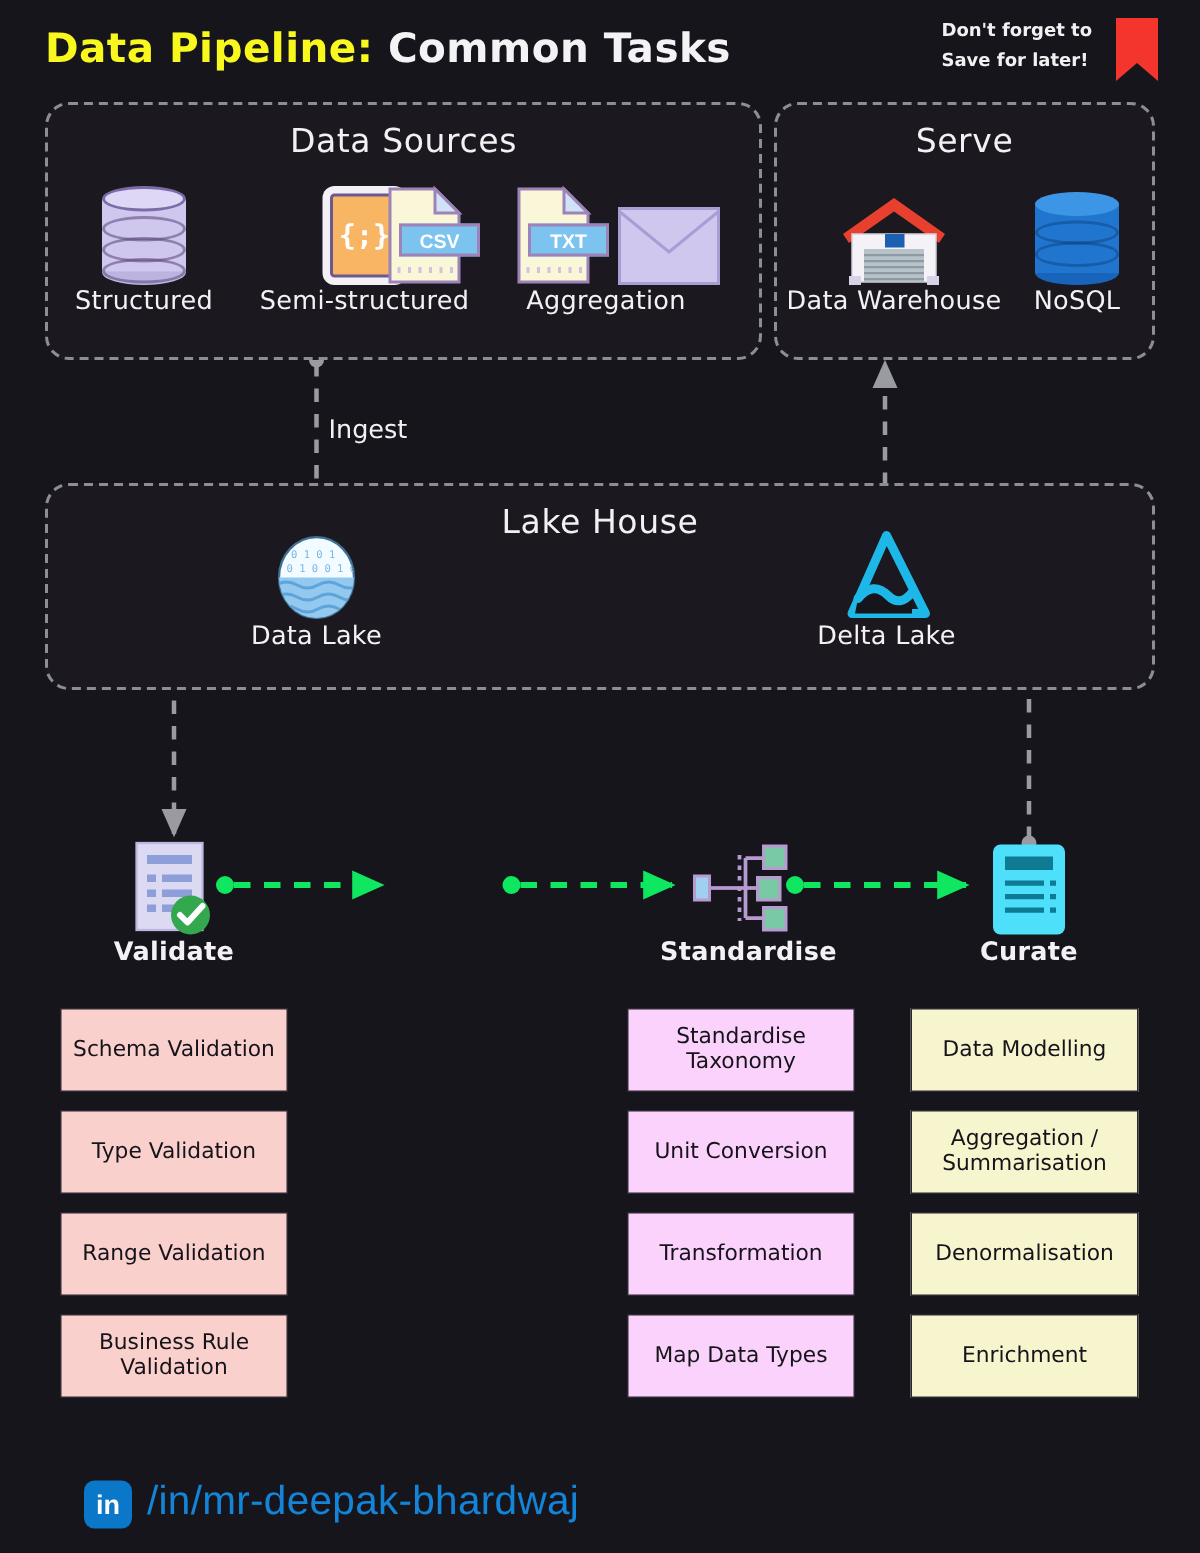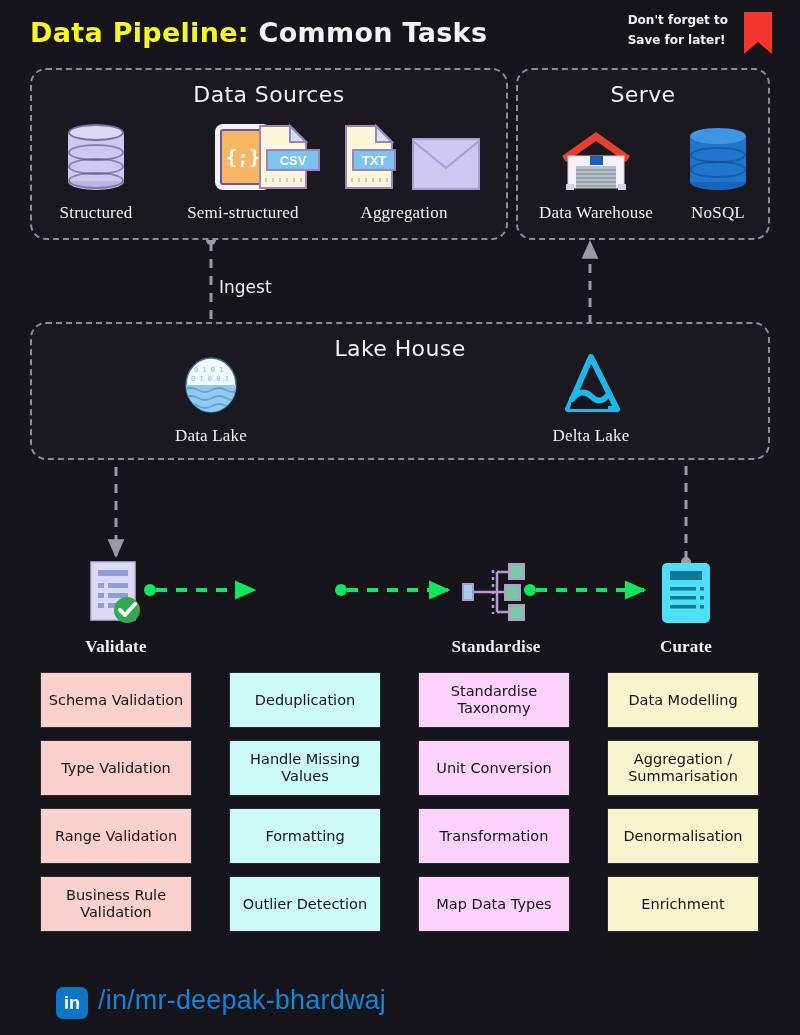--- a/index.html
+++ b/index.html
@@ -40,21 +40,21 @@
   .panel-title {
     position: absolute; top: 12px; left: 0; width: 100%;
     text-align: center; color: #f2f0f3;
     font-size: 22px; letter-spacing: .4px;
   }
 
   
   .node { position: absolute; text-align: center; }
   .node-label {
     color: #f3f1f4; font-size: 16px; white-space: nowrap;
-    margin-top: 13px; letter-spacing: .2px; font-family: Liberation Serif, serif;
+    margin-top: 1px; letter-spacing: .2px;
   }
   .node-label.big { font-size: 17px; }
   .icon-wrap { display: flex; align-items: flex-end; justify-content: center; }
 
   
   .cyl { position: relative; }
   .cyl .top {
     position: absolute; left: 0; top: 0; width: 100%; height: 26%;
     border-radius: 50%;
   }
@@ -217,21 +217,21 @@
           <path d="M36,2 l16,16 h-16 z" fill="#cfe2f7" stroke="#9d84b8" stroke-width="2"></path>
           <g stroke="#cfc4e0" stroke-width="2">
             <line x1="12" y1="54" x2="12" y2="58"></line>
               <line x1="19" y1="54" x2="19" y2="58"></line>
             <line x1="26" y1="54" x2="26" y2="58"></line>
               <line x1="33" y1="54" x2="33" y2="58"></line>
             <line x1="40" y1="54" x2="40" y2="58"></line>
               <line x1="47" y1="54" x2="47" y2="58"></line>
           </g>
         </svg>
-        <div style="position:absolute;left:12px;top:25px;width:44px;height:22px;background:#7dc3f0;
+        <div style="position:absolute;left:12px;top:25px;width:54px;height:22px;background:#7dc3f0;
                     border:2px solid #9d84b8;display:flex;align-items:center;justify-content:center;
                     color:#fff;font-size:13px;font-weight:bold;font-family:'Liberation Sans',sans-serif;">TXT</div>
       </div>
     </div>
   </div>
 
   <div class="node" style="left:320px; top:190px; width:168px;">
     <div class="node-label big">Aggregation</div>
   </div>
 
@@ -396,26 +396,20 @@
     <div class="node-label big" style="font-weight:bold;">Curate</div>
   </div>
 
   <div class="task-col" style="left:40px; top:672px;">
     <div class="task" style="background:#fad0cd;">Schema Validation</div>
     <div class="task" style="background:#fad0cd;">Type Validation</div>
     <div class="task" style="background:#fad0cd;">Range Validation</div>
     <div class="task" style="background:#fad0cd;">Business Rule Validation</div>
   </div>
 
-  <div class="task-col" style="left:229px; top:672px;">
-    <div class="task" style="background:#ccfaf7;">Deduplication</div>
-    <div class="task" style="background:#ccfaf7;">Handle Missing Values</div>
-    <div class="task" style="background:#ccfaf7;">Formatting</div>
-    <div class="task" style="background:#ccfaf7;">Outlier Detection</div>
-  </div>
 
   <div class="task-col" style="left:418px; top:672px;">
     <div class="task" style="background:#fbd2fb;">Standardise Taxonomy</div>
     <div class="task" style="background:#fbd2fb;">Unit Conversion</div>
     <div class="task" style="background:#fbd2fb;">Transformation</div>
     <div class="task" style="background:#fbd2fb;">Map Data Types</div>
   </div>
 
   <div class="task-col" style="left:607px; top:672px;">
     <div class="task" style="background:#f7f5ce;">Data Modelling</div>

